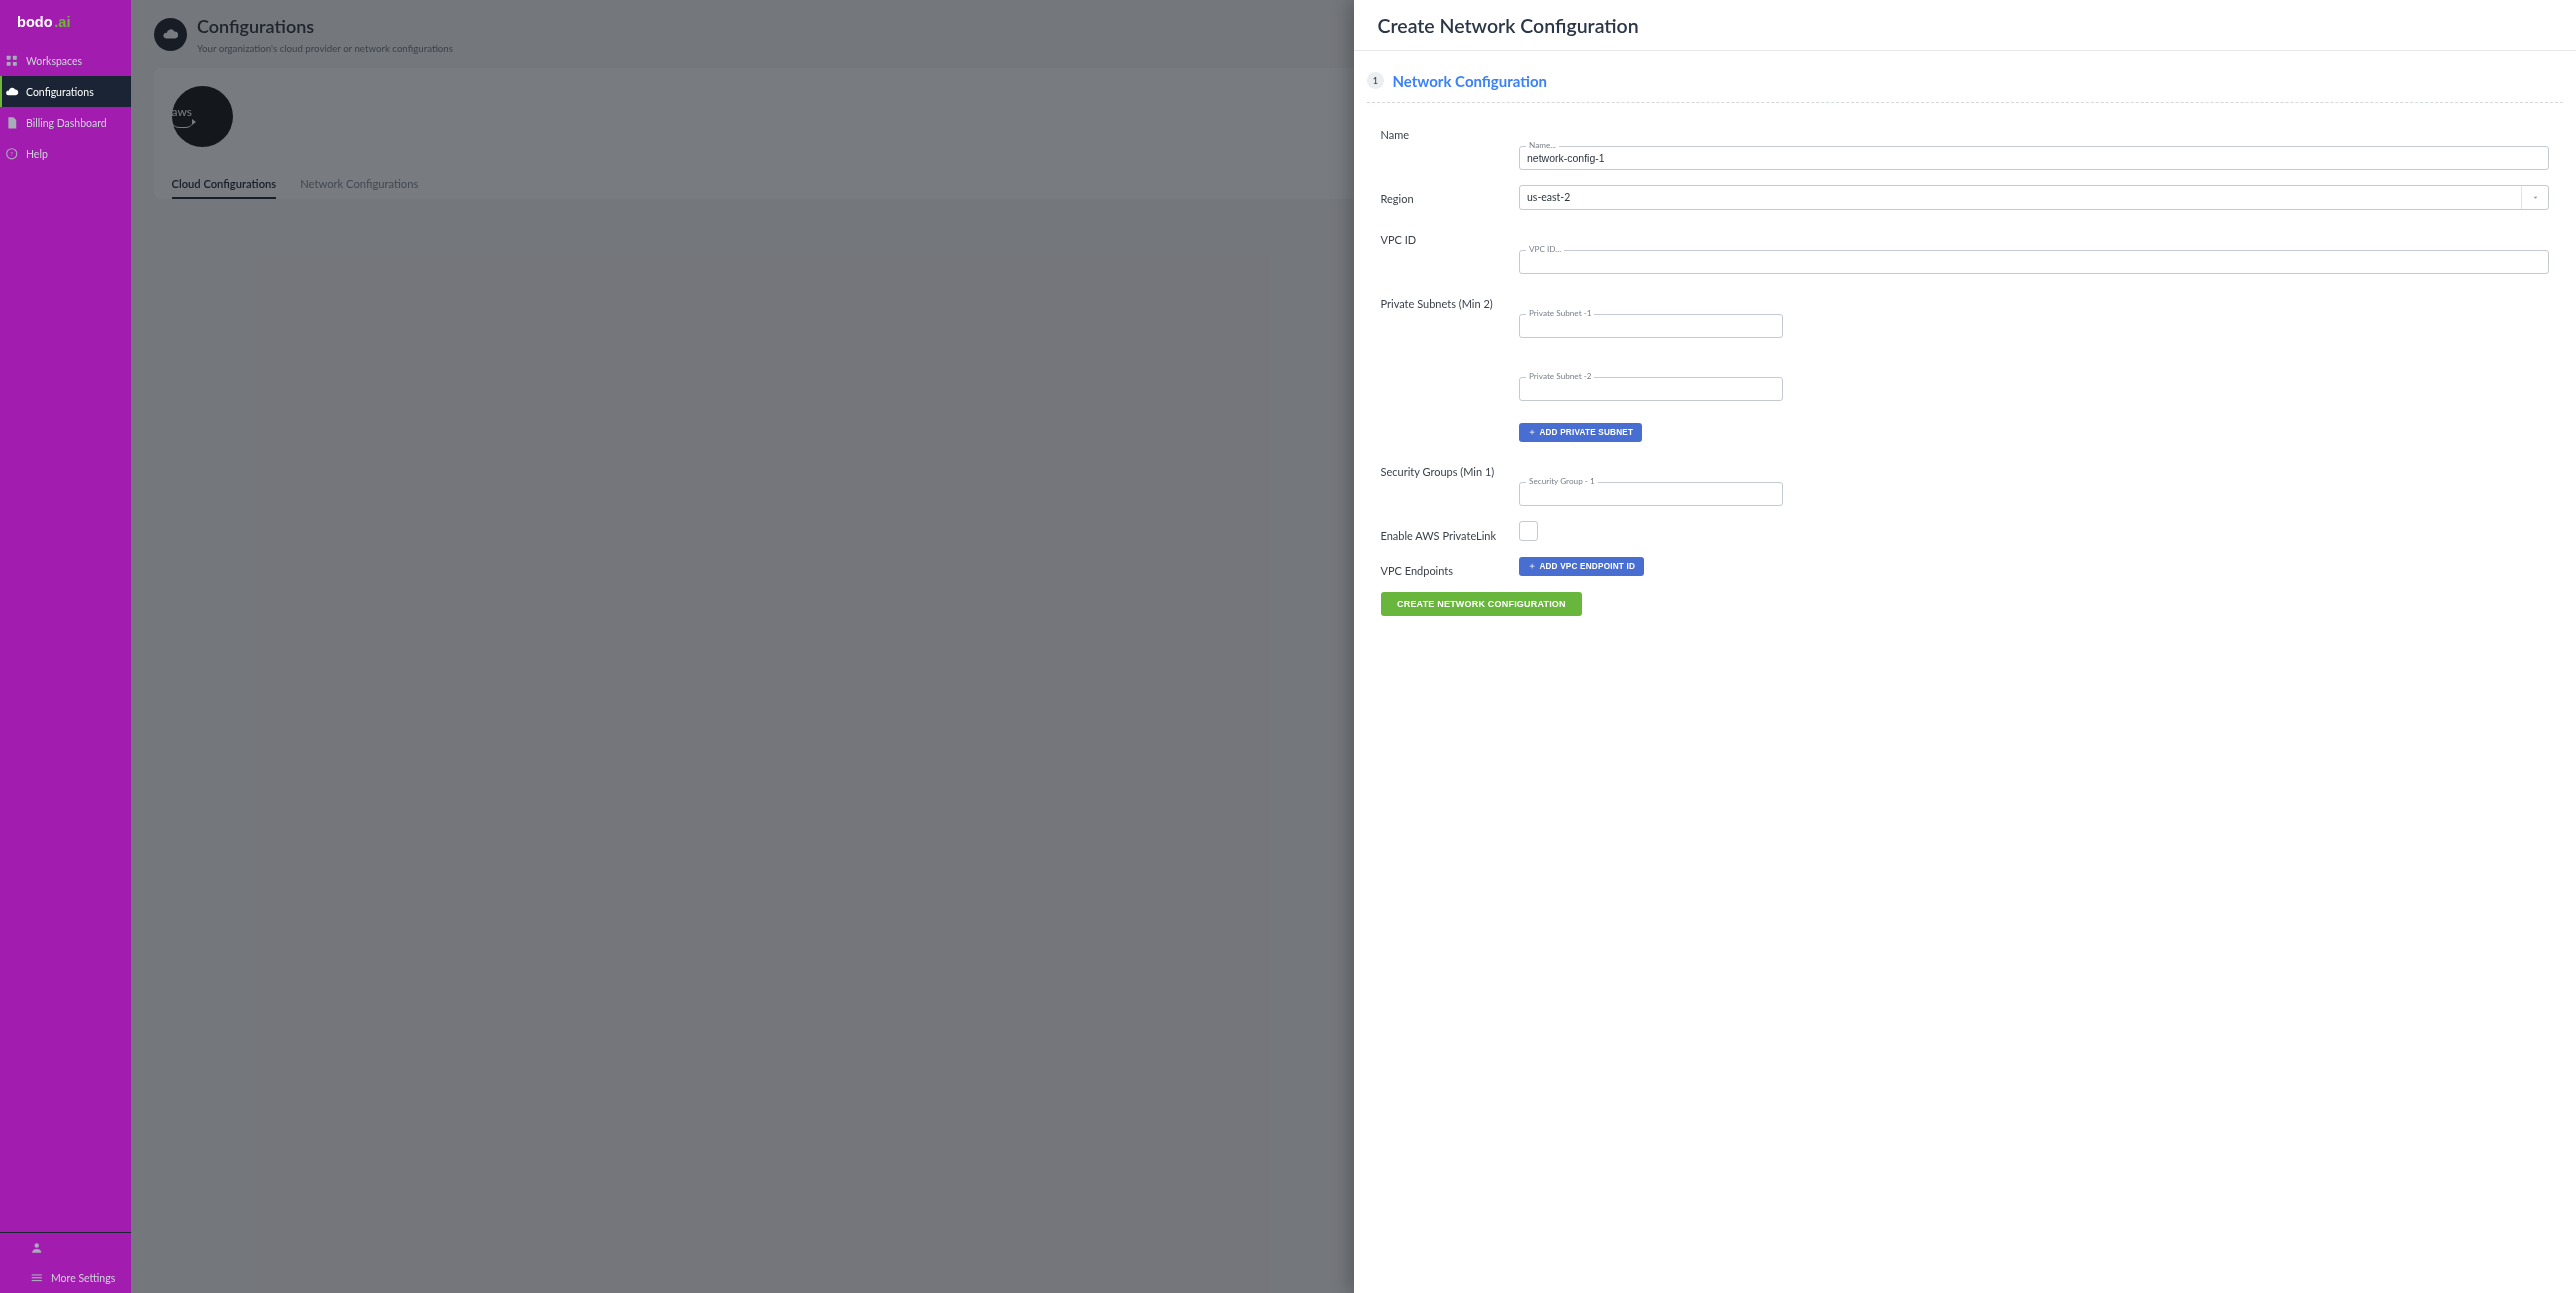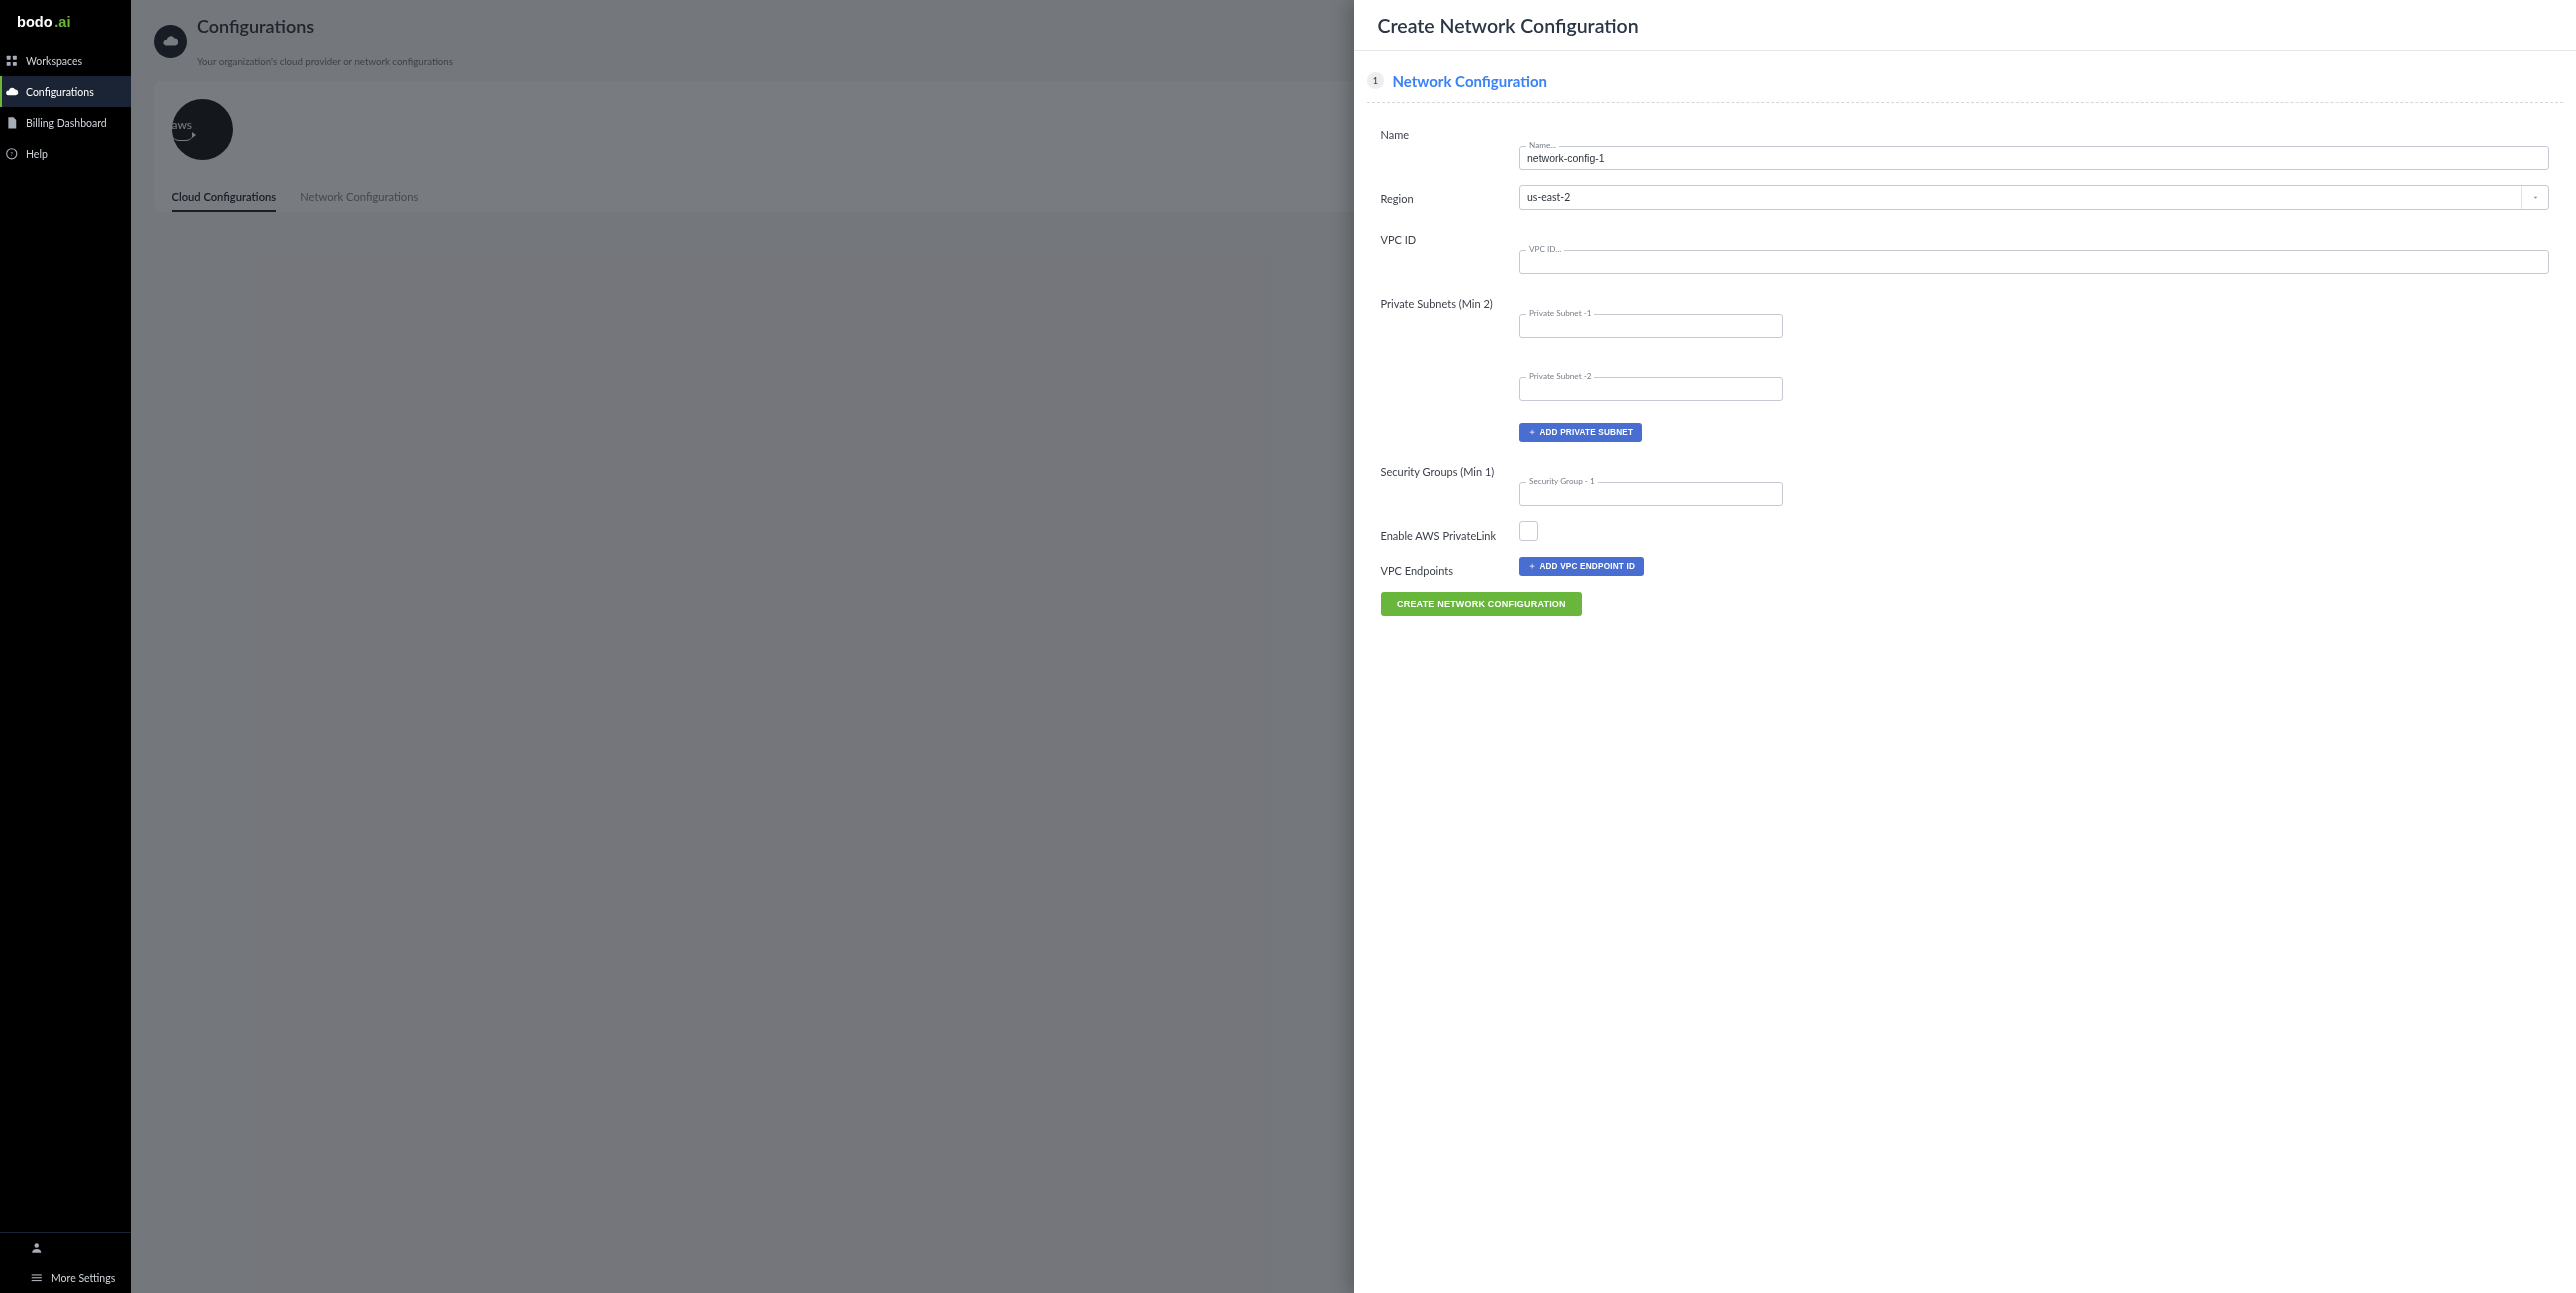--- a/index.html
+++ b/index.html
@@ -1,38 +1,38 @@
 <!DOCTYPE html>
 <html style="font-size:12px"><head>
 <meta charset="utf-8">
 <style>
   * { box-sizing: border-box; margin:0; padding:0; }
   html,body { height:100%; width:100%; font-family: "Lato","Segoe UI",Arial,sans-serif; color:#273444; overflow:hidden;}
   body { display:flex; }
 
   
-  .sidebar { width:131px; background:#000000; color:#cfd4db; display:flex; flex-direction:column; }
+  .sidebar { width:131px; background:#a21caf; color:#cfd4db; display:flex; flex-direction:column; }
   .logo { height:45px; display:flex; align-items:center; justify-content:center; }
   .logo svg { width:97px; }
   .nav { flex:1; }
   .nav-item { display:flex; align-items:center; height:31px; padding:0 3px; font-size:10.5px; color:#cfd4db; cursor:pointer; border-left:2.2px solid transparent;}
   .nav-item .icon { width:13.5px; height:13.5px; margin-right:7.5px; fill:#a7adb7; flex-shrink:0;}
   .nav-item.active { background:#1a2434; border-left:2.2px solid #6fb63a; color:#fff; }
   .nav-item.active .icon { fill:#fff; }
   .nav-bottom { border-top:0.7px solid #1a2434; }
   .nav-bottom .nav-item { height:30px;margin-left:25px; }
 
   
   .main { flex:1; background:#f5f5f7; position:relative; overflow:hidden;}
   .main-inner { padding:15px 22.5px;}
   .page-head { display:flex; align-items:center; margin-bottom:13.5px; }
   .page-head .cloud-circle { width:33px;height:33px;border-radius:50%;background:#2b2f38;display:flex;align-items:center;justify-content:center;margin-right:10.5px;}
   .page-head .cloud-circle svg { width:16.5px;height:16.5px; fill:#fff;}
   .page-title { font-size:18px; font-weight:600; color:#3a3f49;}
-  .page-sub { font-size:9.7px; color:#7d828b; margin-top:18px;}
+  .page-sub { font-size:9.7px; color:#7d828b; margin-top:5px;}
   .card { background:#fff; border-radius:7.5px; padding:18px 18px 0 18px; }
   .aws-circle { width:61px;height:61px;border-radius:50%;background:#222;color:#fff;display:flex;flex-direction:column;align-items:flex-start;justify-content:center;font-size:12px; }
   .aws-circle .smile { width:21px;height:7.5px;border:1.5px solid #fff;border-top:none;border-left:none;border-right:none;border-radius:0 0 10.5px 10.5px; margin-top:1.5px; position:relative;}
   .aws-circle .smile:after{content:"";position:absolute;right:-3.7px;top:-1.5px;width:0;height:0;border-left:4.5px solid #fff;border-top:3px solid transparent;border-bottom:3px solid transparent;}
   .tabs { display:flex; margin-top:22.5px; }
   .tab { padding:7.5px 0; margin-right:24px; font-size:11.2px; color:#8a9099; cursor:pointer; }
   .tab.active { color:#2d343f; font-weight:600; border-bottom:2.2px solid #2d343f; }
 
   
   .overlay { position:absolute; inset:0; background:rgba(10,14,22,0.55); }

